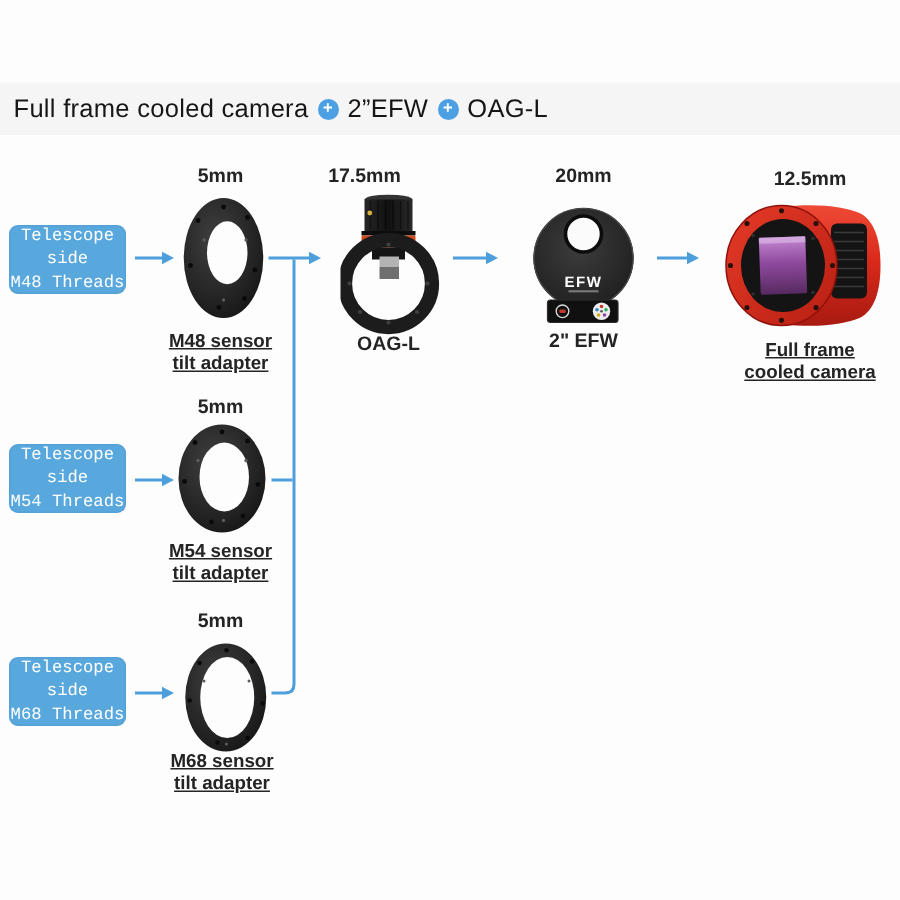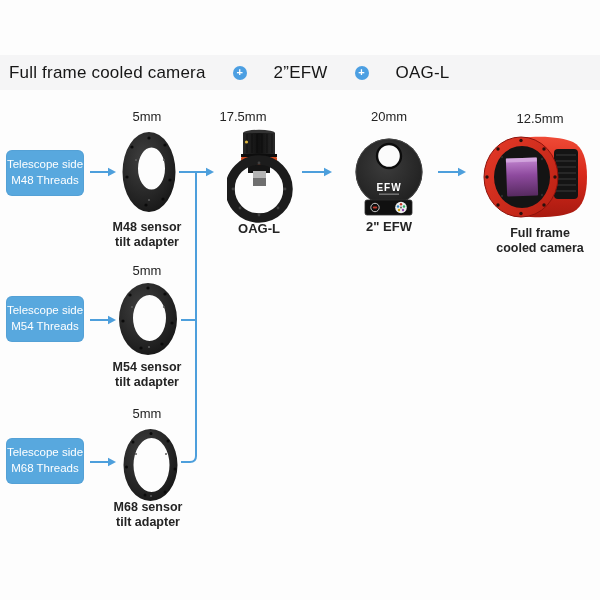--- a/index.html
+++ b/index.html
@@ -1,28 +1,28 @@
 <!DOCTYPE html>
 <html><head>
 <meta charset="utf-8">
 <style>
   html,body{margin:0;padding:0;background:#fff;}
   .page{position:relative;width:600px;height:600px;background:#fdfdfd;overflow:hidden;
         font-family:"Liberation Sans","DejaVu Sans",sans-serif;color:#1c1c1c;}
   .title-band{position:absolute;left:0;top:55px;width:600px;height:35px;background:#f5f5f6;
-              display:flex;align-items:center;gap:27px;padding-left:9px;box-sizing:border-box;}
+              display:flex;align-items:center;gap:6px;padding-left:9px;box-sizing:border-box;}
   .title-text{font-size:17px;color:#161616;letter-spacing:.2px;}
   .plus{width:14px;height:14px;border-radius:50%;background:#4c9fe2;color:#fff;display:flex;
         align-items:center;justify-content:center;font-size:11px;font-weight:700;line-height:1;flex:0 0 auto;}
   .badge{position:absolute;width:78px;height:46px;background:#58a8de;border-radius:6px;
          display:flex;flex-direction:column;align-items:center;justify-content:center;
-         color:#fff;font-size:11.5px;line-height:1.35;text-align:center;box-shadow:0 0 0 1px rgba(70,140,190,.25) inset;}
-  .sizelabel{position:absolute;width:110px;text-align:center;font-size:13px;font-weight:400;color:#242424;}
+         color:#fff;font-size:11.5px;line-height:1.35;text-align:center;box-shadow:0 0 0 1px rgba(70,140,190,.25) inset;font-family:Liberation Mono, monospace;}
+  .sizelabel{position:absolute;width:110px;text-align:center;font-size:13px;font-weight:700;color:#242424;}
   .caption{position:absolute;width:150px;text-align:center;font-size:12.5px;font-weight:700;
-           color:#242424;line-height:1.16;}
+           color:#242424;line-height:1.16;text-decoration:underline;}
   .caption span{display:block;}
   .devlabel{position:absolute;width:120px;text-align:center;font-size:13px;font-weight:700;color:#242424;}
   .abs{position:absolute;}
   svg{display:block;}
 </style>
 </head>
 <body>
 
 <div class="page">
 

